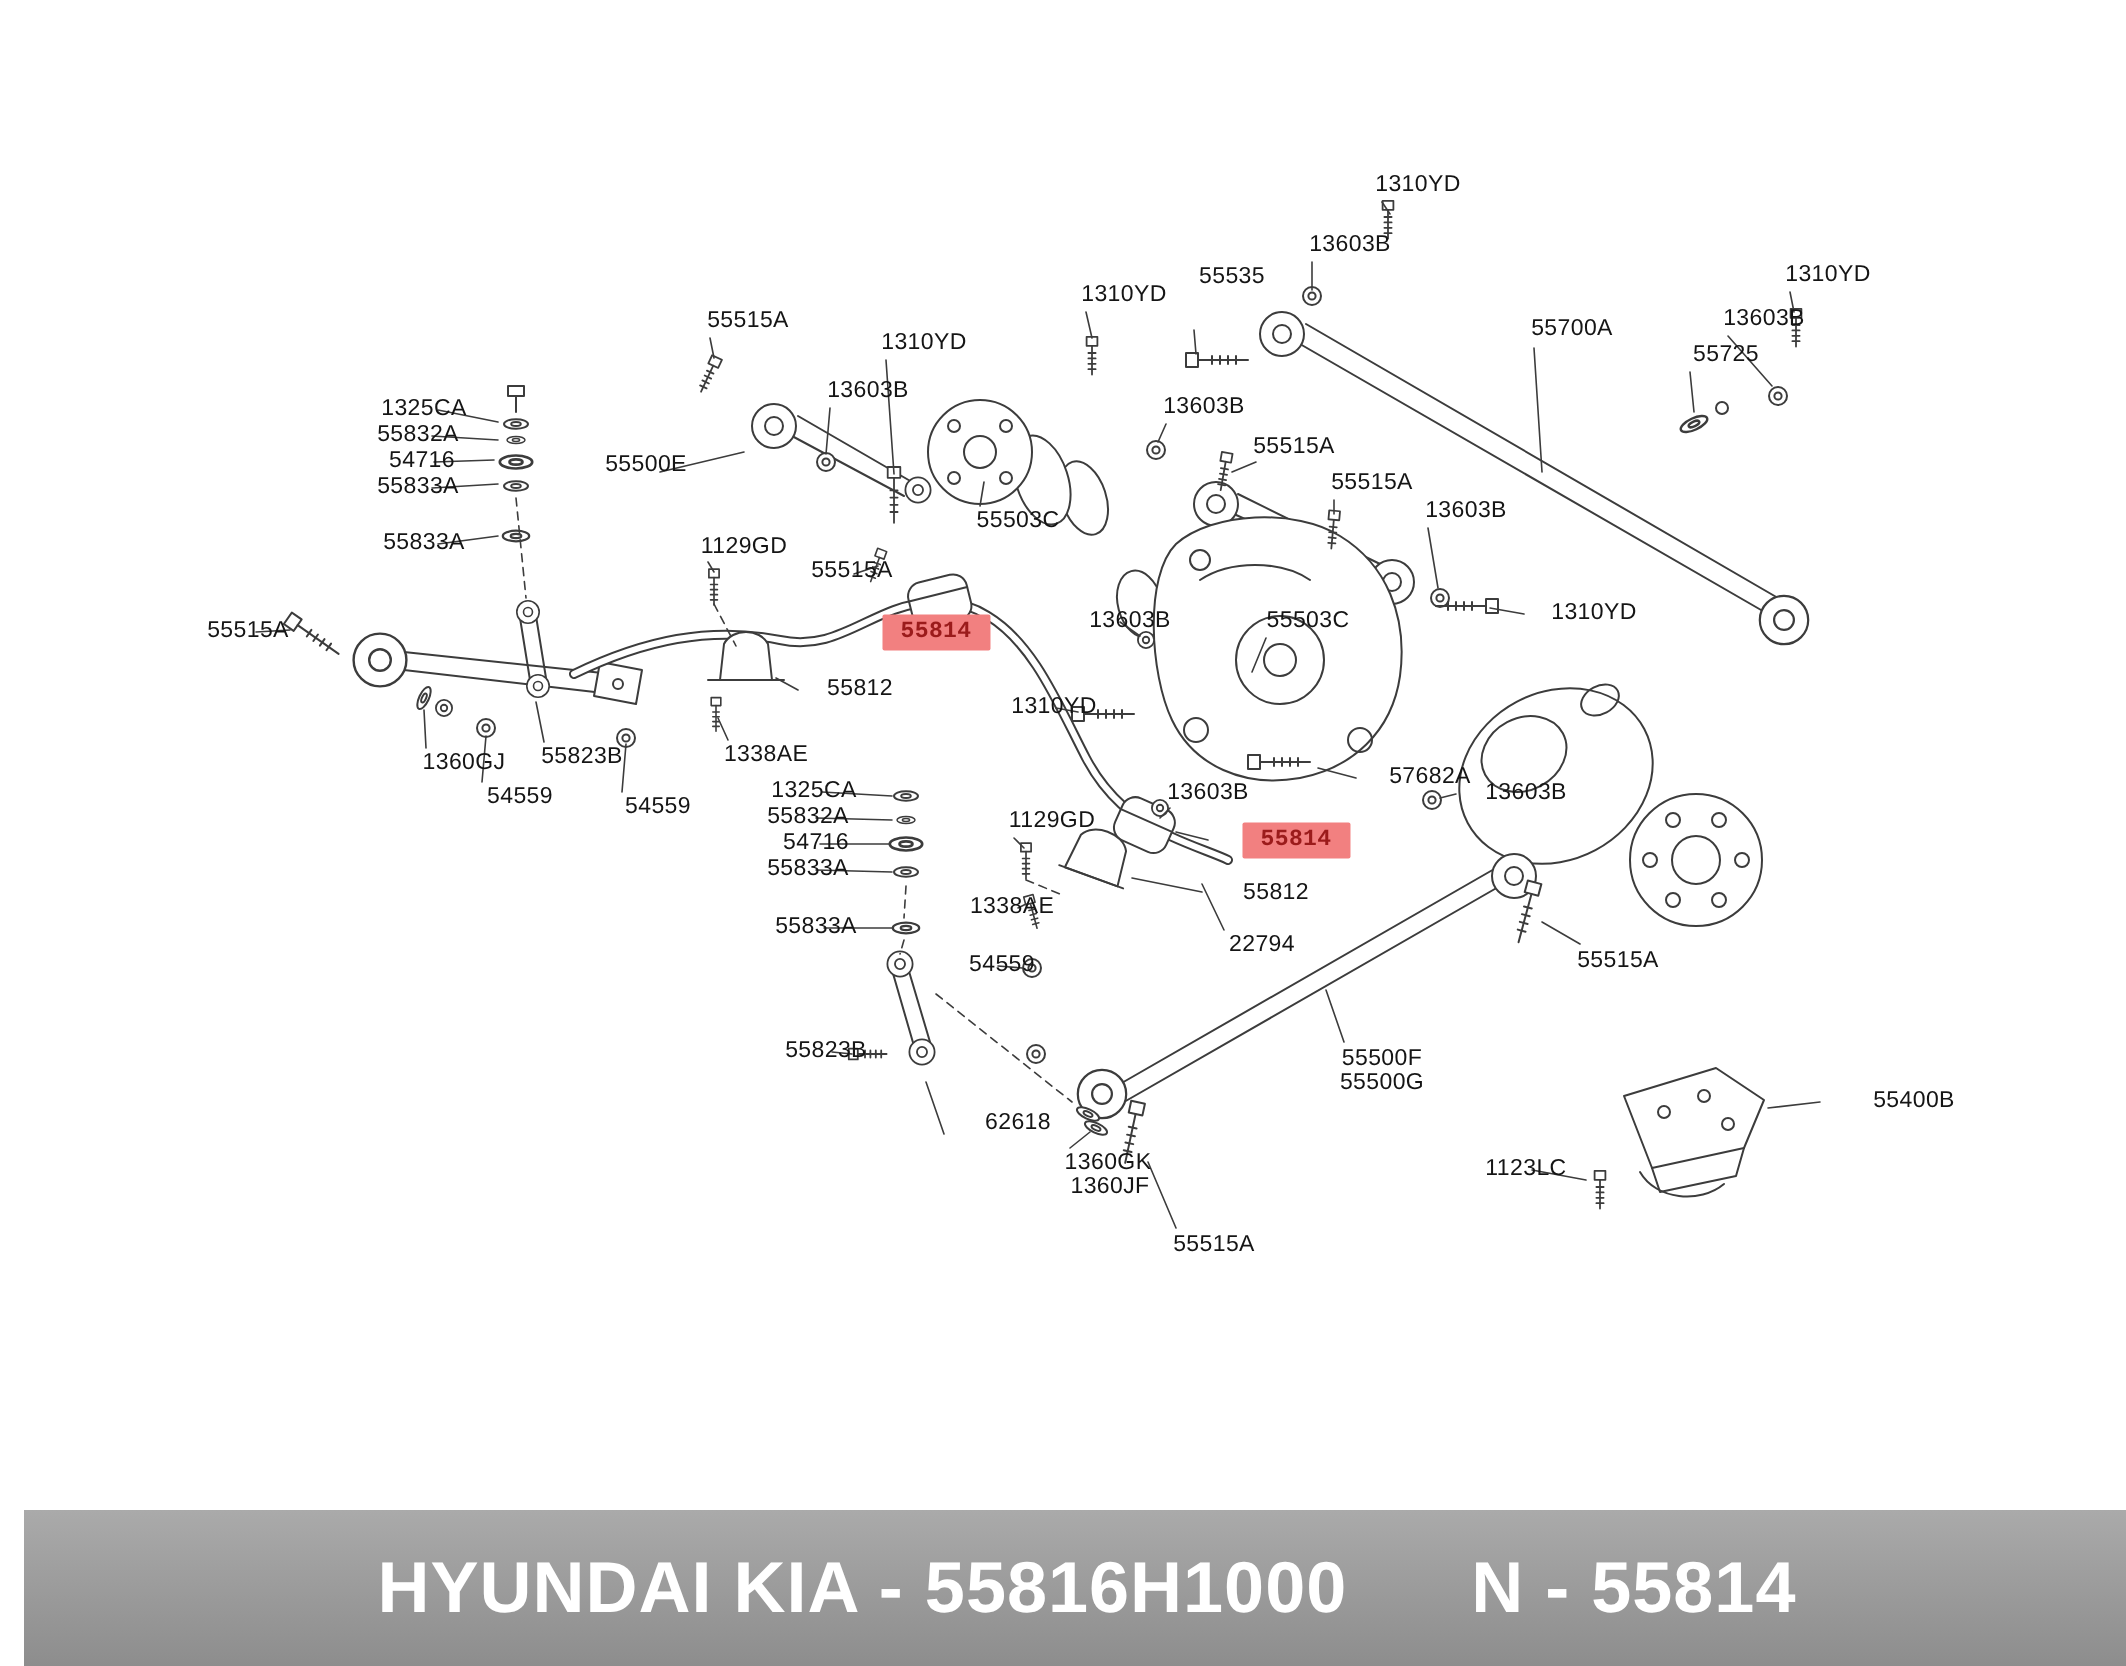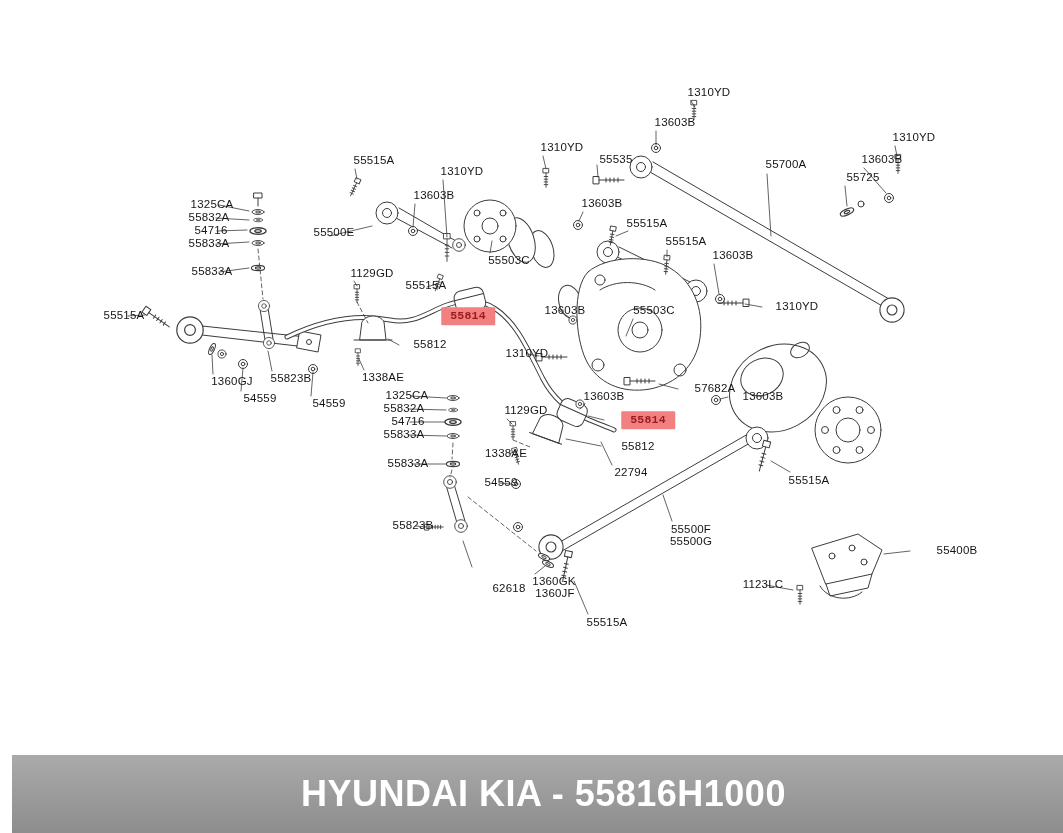--- a/index.html
+++ b/index.html
@@ -231,31 +231,31 @@
     </g>
   </svg>
 
   <div id="label-layer">
       <div class="part-label" style="left: 690px; top: 93px; color: rgb(21, 21, 21);">1310YD</div>
       <div class="part-label" style="left: 656px; top: 123px; color: rgb(21, 21, 21);">13603B</div>
       <div class="part-label" style="left: 895px; top: 138px; color: rgb(21, 21, 21);">1310YD</div>
       <div class="part-label" style="left: 863px; top: 160px; color: rgb(21, 21, 21);">13603B</div>
       <div class="part-label" style="left: 844px; top: 178px; color: rgb(21, 21, 21);">55725</div>
       <div class="part-label" style="left: 767px; top: 165px; color: rgb(21, 21, 21);">55700A</div>
-      <div class="part-label" style="left: 597px; top: 160px; color: rgb(21, 21, 21);">55535</div>
+      <div class="part-label" style="left: 597px; top: 139px; color: rgb(21, 21, 21);">55535</div>
       <div class="part-label" style="left: 543px; top: 148px; color: rgb(21, 21, 21);">1310YD</div>
       <div class="part-label" style="left: 355px; top: 161px; color: rgb(21, 21, 21);">55515A</div>
       <div class="part-label" style="left: 443px; top: 172px; color: rgb(21, 21, 21);">1310YD</div>
       <div class="part-label" style="left: 415px; top: 196px; color: rgb(21, 21, 21);">13603B</div>
       <div class="part-label" style="left: 583px; top: 204px; color: rgb(21, 21, 21);">13603B</div>
       <div class="part-label" style="left: 193px; top: 205px; color: rgb(21, 21, 21);">1325CA</div>
       <div class="part-label" style="left: 190px; top: 218px; color: rgb(21, 21, 21);">55832A</div>
       <div class="part-label" style="left: 192px; top: 231px; color: rgb(21, 21, 21);">54716</div>
       <div class="part-label" style="left: 190px; top: 244px; color: rgb(21, 21, 21);">55833A</div>
-      <div class="part-label" style="left: 315px; top: 233px; color: rgb(21, 21, 21);">55500E</div>
+      <div class="part-label" style="left: 304px; top: 233px; color: rgb(21, 21, 21);">55500E</div>
       <div class="part-label" style="left: 628px; top: 224px; color: rgb(21, 21, 21);">55515A</div>
       <div class="part-label" style="left: 667px; top: 242px; color: rgb(21, 21, 21);">55515A</div>
       <div class="part-label" style="left: 714px; top: 256px; color: rgb(21, 21, 21);">13603B</div>
       <div class="part-label" style="left: 193px; top: 272px; color: rgb(21, 21, 21);">55833A</div>
       <div class="part-label" style="left: 353px; top: 274px; color: rgb(21, 21, 21);">1129GD</div>
       <div class="part-label" style="left: 490px; top: 261px; color: rgb(21, 21, 21);">55503C</div>
       <div class="part-label" style="left: 407px; top: 286px; color: rgb(21, 21, 21);">55515A</div>
       <div class="part-label highlight" style="left: 449px; top: 316px; background: rgb(242, 128, 128); color: rgb(155, 27, 27);">55814</div>
       <div class="part-label" style="left: 546px; top: 311px; color: rgb(21, 21, 21);">13603B</div>
       <div class="part-label" style="left: 635px; top: 311px; color: rgb(21, 21, 21);">55503C</div>
@@ -279,25 +279,26 @@
       <div class="part-label" style="left: 507px; top: 411px; color: rgb(21, 21, 21);">1129GD</div>
       <div class="part-label" style="left: 619px; top: 447px; color: rgb(21, 21, 21);">55812</div>
       <div class="part-label" style="left: 389px; top: 464px; color: rgb(21, 21, 21);">55833A</div>
       <div class="part-label" style="left: 487px; top: 454px; color: rgb(21, 21, 21);">1338AE</div>
       <div class="part-label" style="left: 612px; top: 473px; color: rgb(21, 21, 21);">22794</div>
       <div class="part-label" style="left: 482px; top: 483px; color: rgb(21, 21, 21);">54559</div>
       <div class="part-label" style="left: 790px; top: 481px; color: rgb(21, 21, 21);">55515A</div>
       <div class="part-label" style="left: 394px; top: 526px; color: rgb(21, 21, 21);">55823B</div>
       <div class="part-label" style="left: 672px; top: 530px; color: rgb(21, 21, 21);">55500F</div>
       <div class="part-label" style="left: 672px; top: 542px; color: rgb(21, 21, 21);">55500G</div>
-      <div class="part-label" style="left: 472px; top: 589px; color: rgb(21, 21, 21); padding-left: 36px;">62618</div>
+      <div class="part-label" style="left: 472px; top: 562px; color: rgb(21, 21, 21); padding-left: 36px;">62618</div>
       <div class="part-label" style="left: 535px; top: 582px; color: rgb(21, 21, 21);">1360GK</div>
       <div class="part-label" style="left: 536px; top: 594px; color: rgb(21, 21, 21);">1360JF</div>
       <div class="part-label" style="left: 938px; top: 551px; color: rgb(21, 21, 21);">55400B</div>
       <div class="part-label" style="left: 744px; top: 585px; color: rgb(21, 21, 21);">1123LC</div>
       <div class="part-label" style="left: 588px; top: 623px; color: rgb(21, 21, 21);">55515A</div>
     </div>
 
   <div class="footer" style="background: linear-gradient(rgb(170, 170, 170), rgb(141, 141, 141)); color: rgb(255, 255, 255); margin-left: 12px;">
     <span>HYUNDAI  KIA - 55816H1000</span>
+    <span>N - 55814</span>
   </div>
 
 </div>
 
 </body></html>

